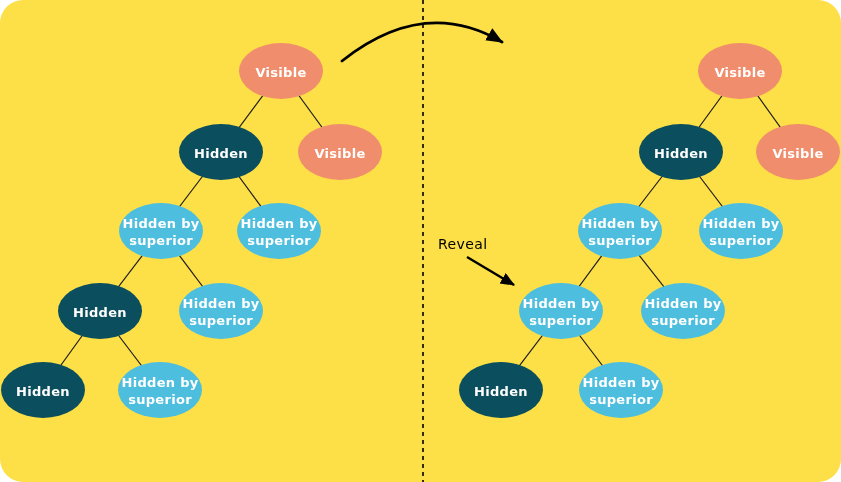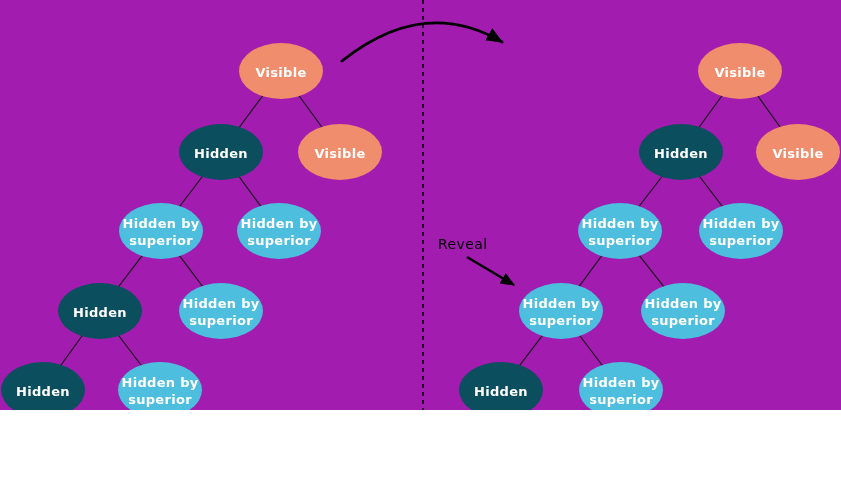--- a/index.html
+++ b/index.html
@@ -4,23 +4,24 @@
 <style>
   html, body {
     margin: 0;
     padding: 0;
     background: #ffffff;
     font-family: "DejaVu Sans", "Liberation Sans", sans-serif;
   }
   #stage {
     position: relative;
     width: 841px;
-    height: 410px;
-    background: #a21caf;
+    height: 482px;
+    background: #fde047;
     overflow: hidden;
+    border-radius: 23px;
   }
   svg { display: block; }
   .node-label {
     fill: #ffffff;
     font-family: "DejaVu Sans", "Liberation Sans", sans-serif;
     font-size: 13px;
     font-weight: 600;
     letter-spacing: 0.3px;
     text-anchor: middle;
   }

